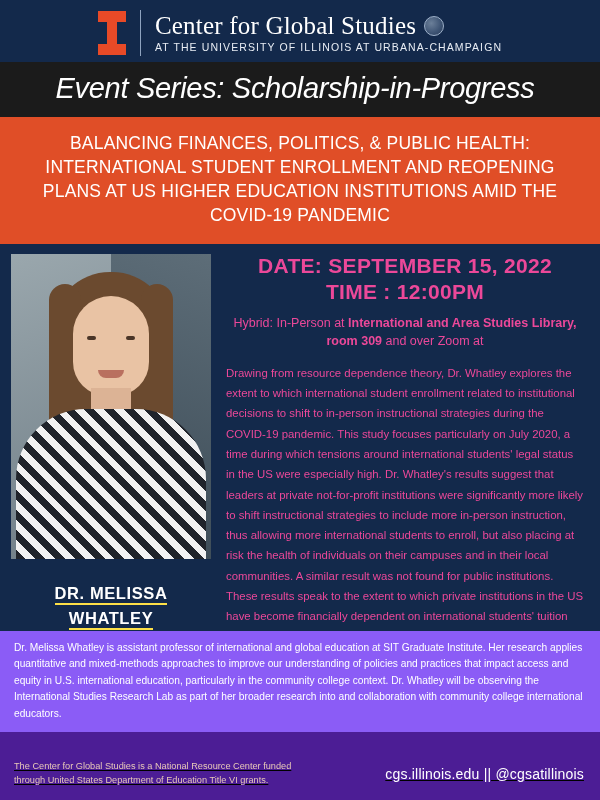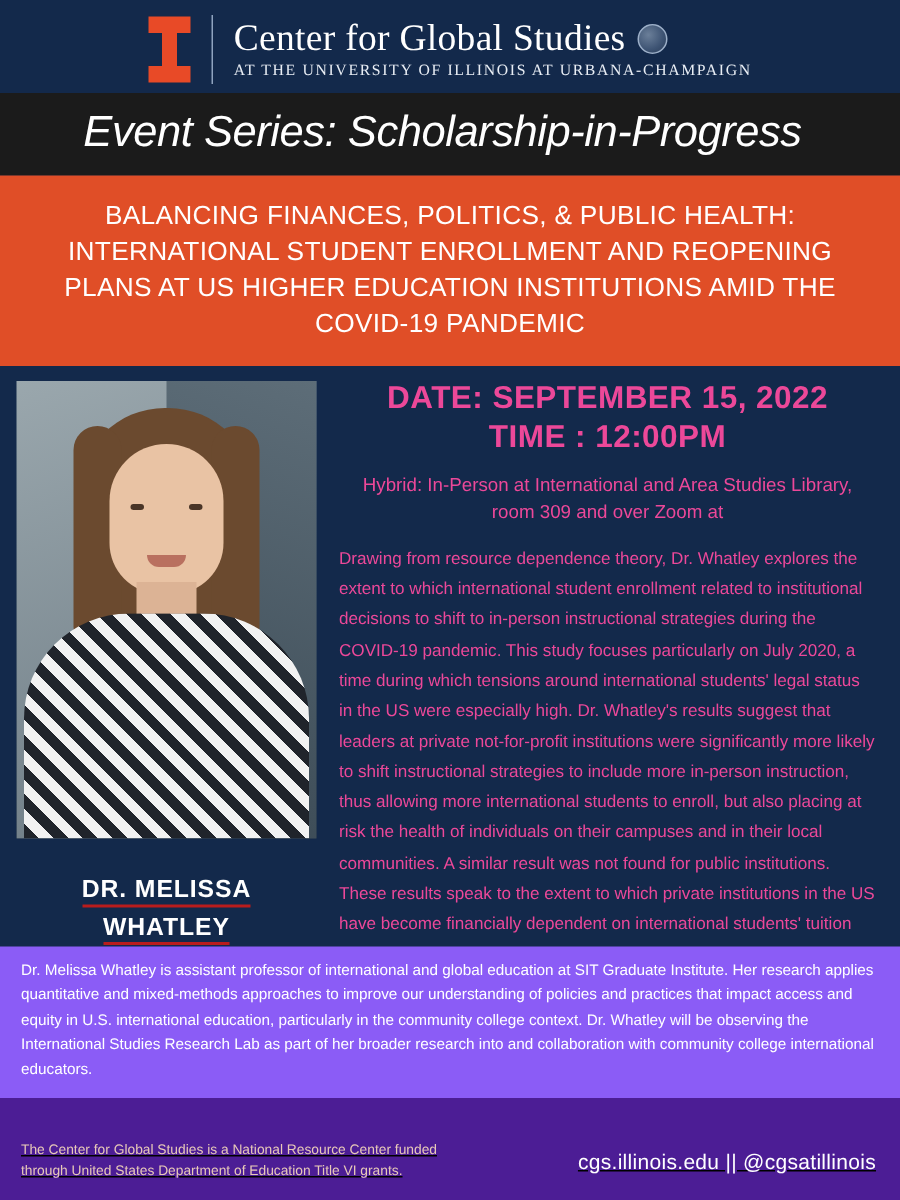--- a/index.html
+++ b/index.html
@@ -51,21 +51,21 @@
     width: 20px; height: 20px; border-radius: 50%;
     background: radial-gradient(circle at 35% 35%, #6b7f99 0%, #3d5373 60%, #2a3c58 100%);
     border: 1px solid #9db0c9;
     display: inline-block;
   }
   .cgs-sub {
     font-size: 10.5px;
     letter-spacing: 1.1px;
     margin-top: 3px;
     color: #e8edf4;
-    font-family: Liberation Serif, serif;
+    font-family: Liberation Sans, sans-serif;
   }
 
   
   .series-band {
     background: #1b1b1b;
     color: #ffffff;
     text-align: center;
     padding: 10px 10px 12px 0;
     font-size: 29px;
     font-weight: normal;
@@ -154,42 +154,42 @@
 
   .speaker-name {
     margin-top: 22px;
     color: #ffffff;
     text-align: center;
     font-size: 16.5px;
     font-weight: bold;
     letter-spacing: 0.6px;
     line-height: 1.5;
   }
-  .speaker-name span { border-bottom: 2px solid #b91c1c; padding-bottom: 1px; }
+  .speaker-name span { border-bottom: 2px solid #fde047; padding-bottom: 1px; }
 
   .right-col {
     flex: 1 1 auto;
     padding: 0 16px 0 12px;
     color: #ec4899;
     min-width: 0;
   }
   .date-line, .time-line {
     text-align: center;
     font-weight: bold;
     letter-spacing: 0.3px;
   }
   .date-line { font-size: 21px; }
   .time-line { font-size: 21px; margin-top: 2px; }
   .hybrid {
     margin-top: 10px;
     text-align: center;
     font-size: 12.5px;
     line-height: 1.45;
   }
-  .hybrid b { font-weight: normal; margin-top: 16px; }
+  .hybrid b { font-weight: bold; margin-top: 16px; }
   .url { word-break: break-all; }
   .abstract {
     margin-top: 13px;
     font-size: 11.4px;
     line-height: 1.78;
     text-align: left;
   }
 
   
   .bio-band {

